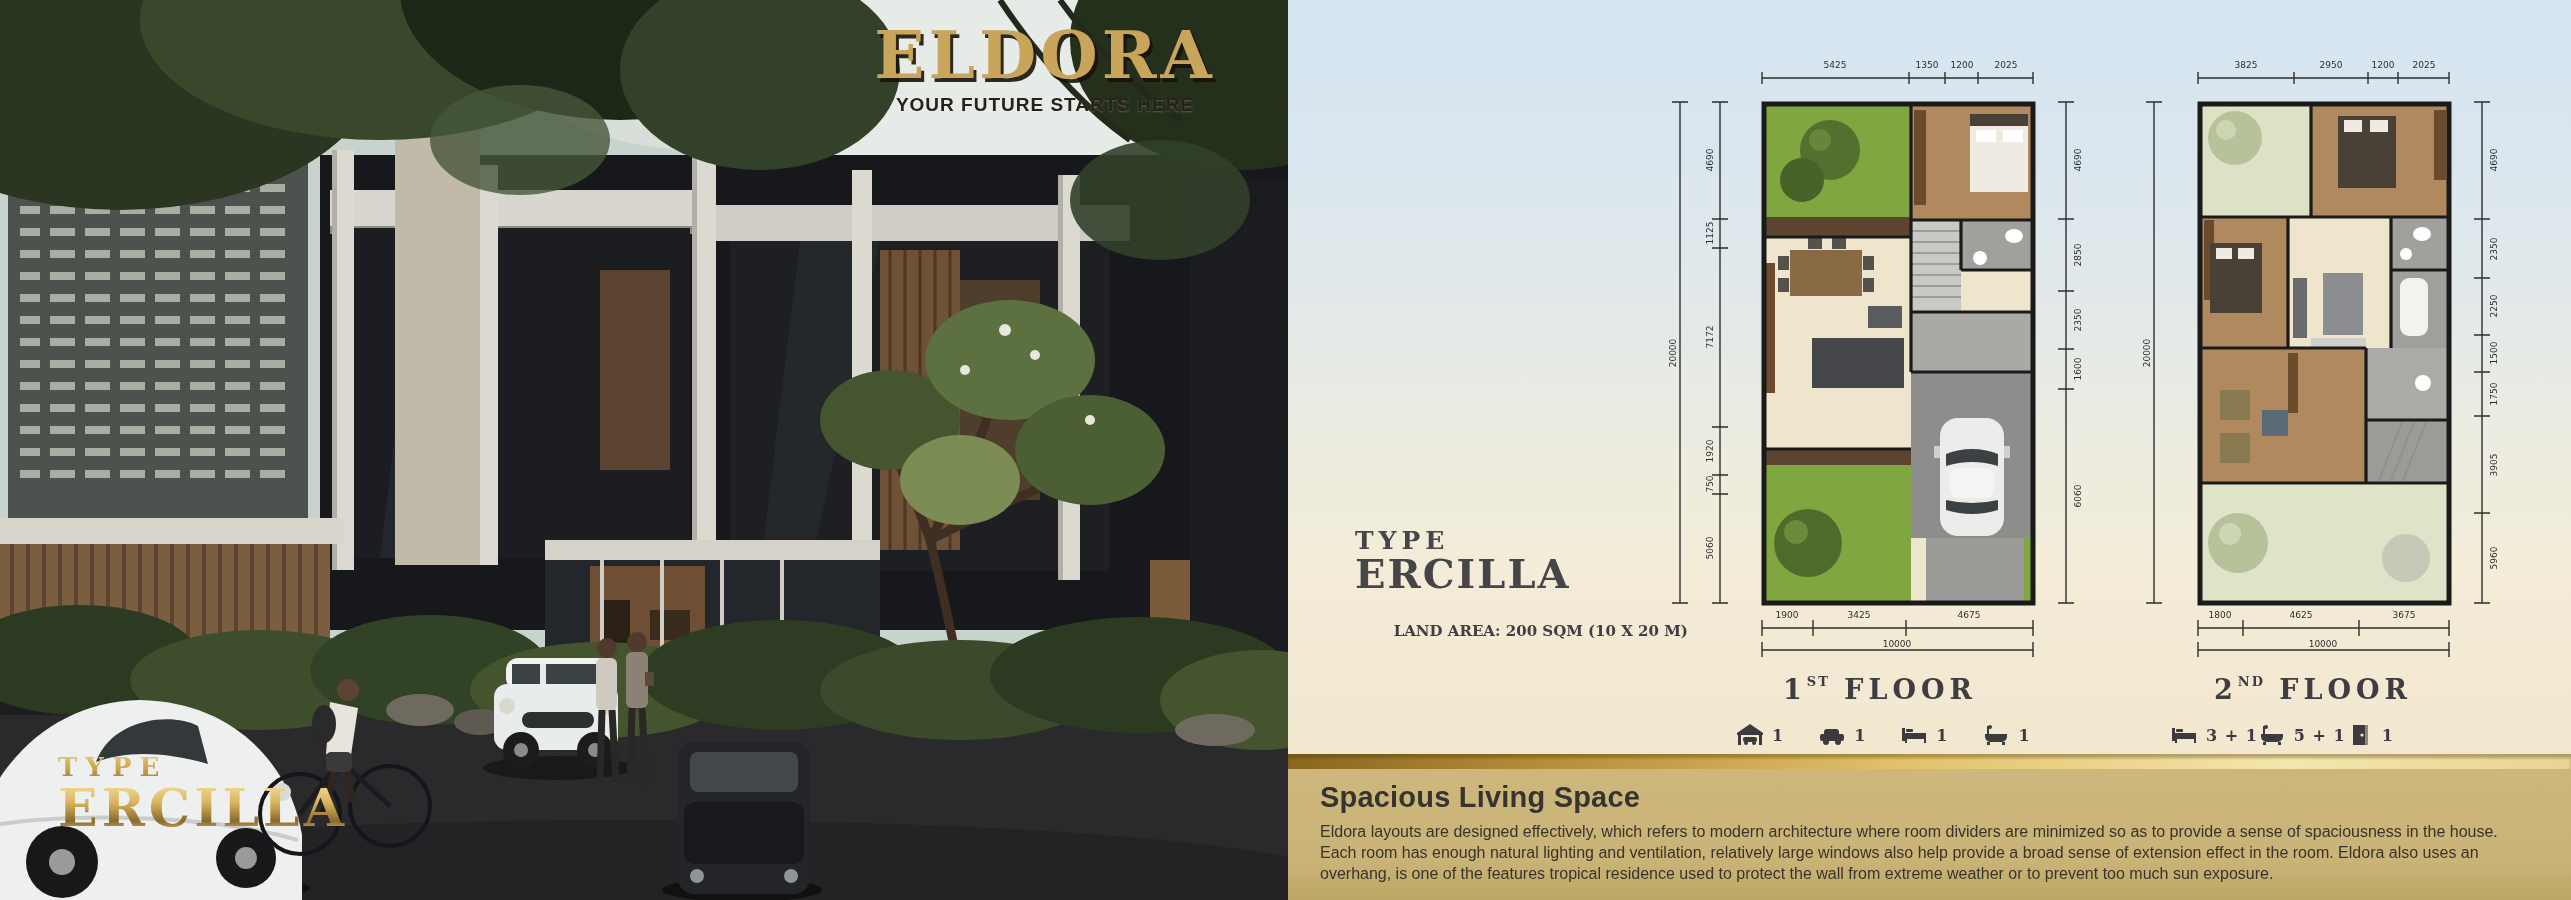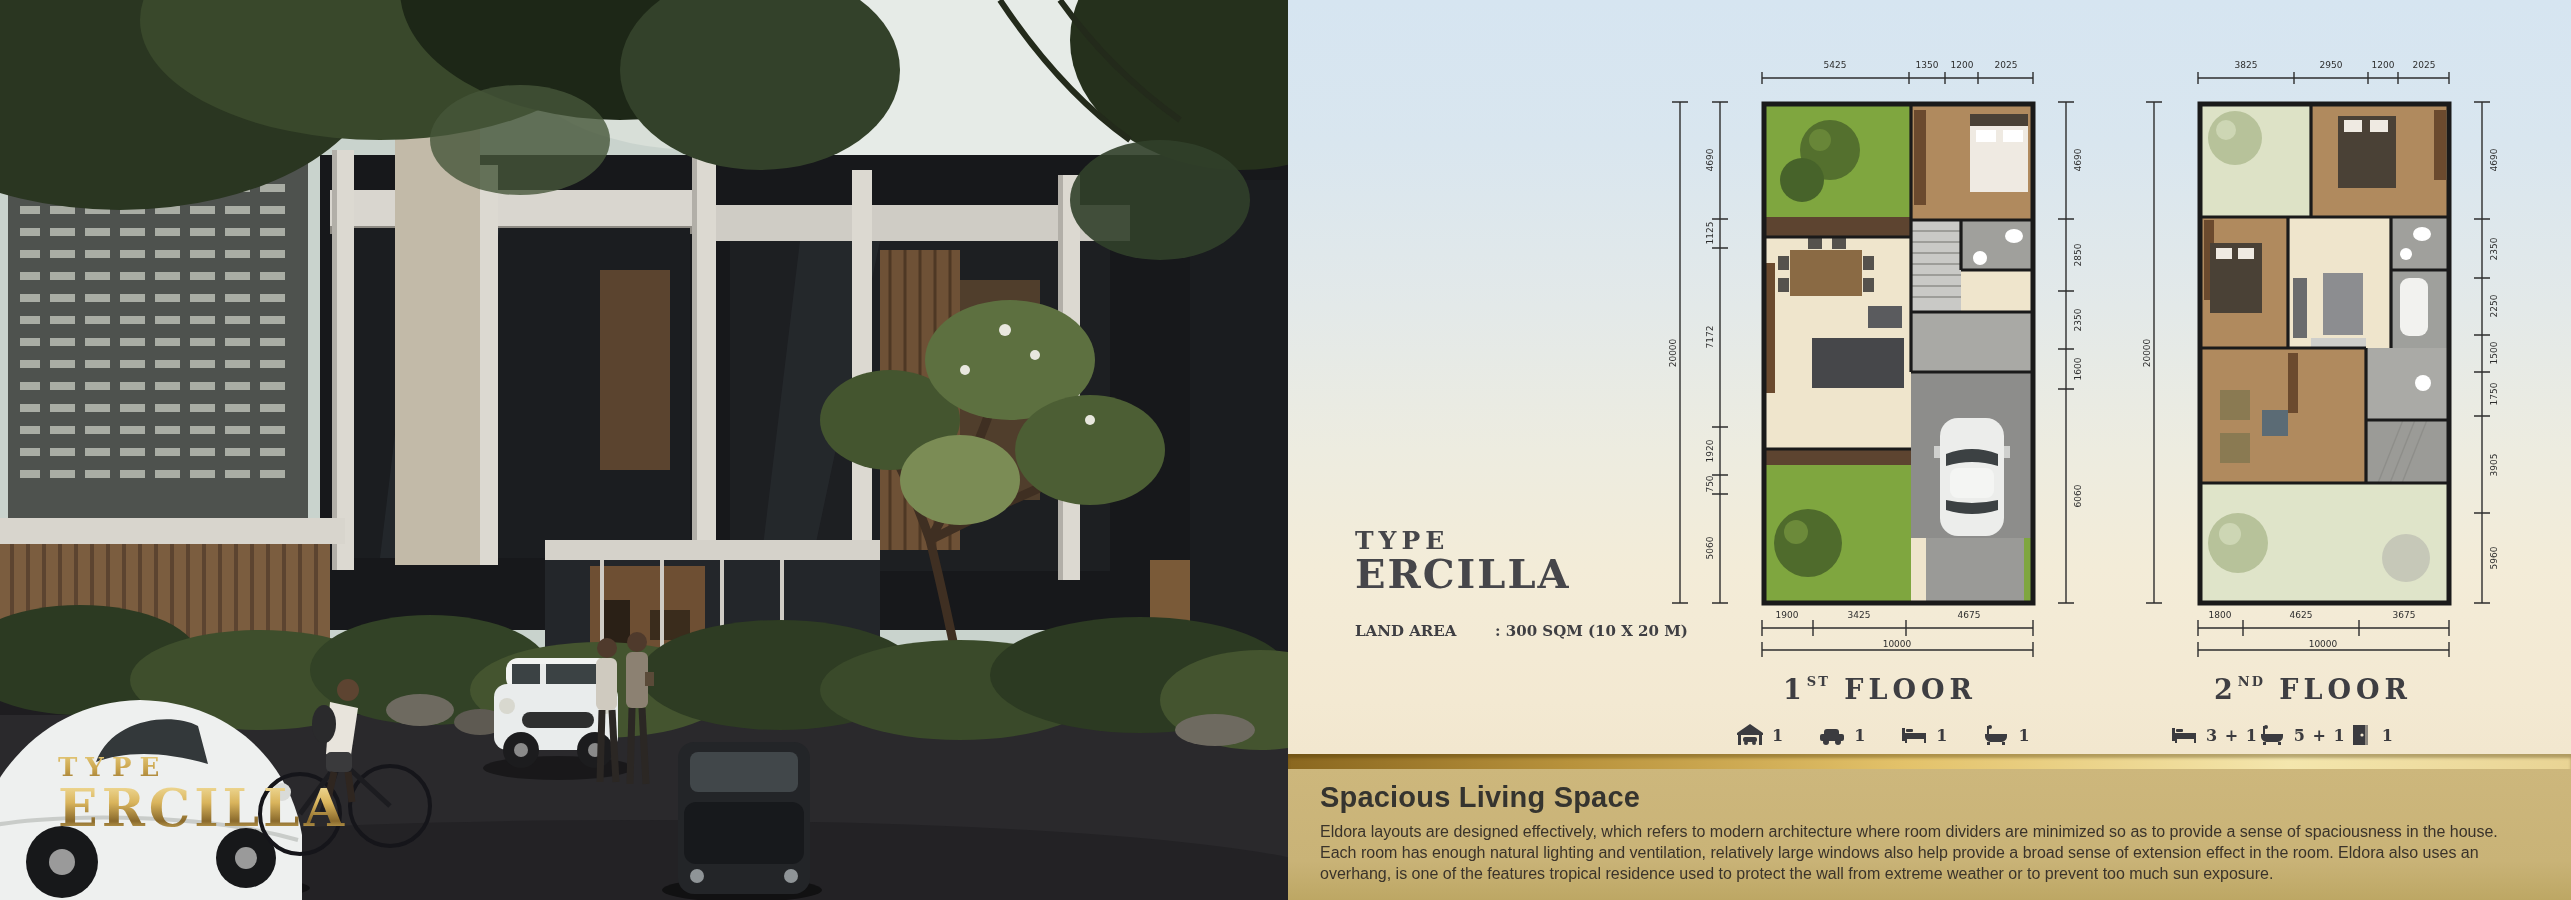--- a/index.html
+++ b/index.html
@@ -25,21 +25,21 @@
 
   
   .panel{position:absolute;left:1288px;top:0;width:1283px;height:900px;
     background:linear-gradient(180deg,#d6e5f1 0%,#d9e6ef 16%,#e3e9e9 34%,#edece0 50%,#f3ecd8 63%,#f3e9d2 78%,#f0e3c8 95%);}
 
   .spec{position:absolute;left:67px;top:528px;color:#46464a;}
   .spec .t1{font-family:"DejaVu Serif",serif;font-weight:bold;font-size:25px;letter-spacing:5px;line-height:1;}
   .spec .t2{font-family:"DejaVu Serif",serif;font-weight:bold;font-size:40px;letter-spacing:2px;line-height:1.05;}
   .spec-rows{margin-top:26px;font-family:"DejaVu Serif",serif;font-weight:bold;font-size:15px;color:#3f3f43;}
   .spec-row{display:flex;line-height:1.45;}
-  .spec-row .lbl{width:140px;}
+  .spec-row .lbl{width:140px;text-align:right;}
 
   .floor-label{position:absolute;display:flex;justify-content:center;align-items:flex-start;
     font-family:"DejaVu Serif",serif;font-weight:bold;color:#3e3e42;letter-spacing:5px;font-size:27px;line-height:1;}
   .floor-label sup{font-size:13px;margin-top:-1px;letter-spacing:2px;}
 
   .features{position:absolute;display:flex;align-items:center;}
   .feature{display:flex;align-items:center;gap:8px;}
   .feature .cnt{font-family:"DejaVu Serif",serif;font-weight:bold;font-size:16px;color:#3b3b3f;letter-spacing:1px;}
   .feature svg{display:block;}
 
@@ -279,35 +279,39 @@
         <path d="M300 814 L340 760 L390 806 M340 760 L322 812 M352 744 L340 760" stroke="#1c1c20" stroke-width="5" fill="none"></path>
         <path d="M330 702 L358 708 L350 762 L326 754 Z" fill="#e8e4dc"></path>
         <ellipse cx="324" cy="724" rx="12" ry="19" fill="#2a2a2c"></ellipse>
         <circle cx="348" cy="690" r="11" fill="#5d4431"></circle>
         <rect x="326" y="752" width="26" height="20" rx="5" fill="#3a3a3c"></rect>
         <line x1="334" y1="772" x2="326" y2="808" stroke="#2f2620" stroke-width="7"></line>
         <line x1="348" y1="772" x2="352" y2="802" stroke="#2f2620" stroke-width="7"></line>
       </g>
     </svg>
 
+    <div class="logo-wrap">
+      <div class="logo-text">ELDORA</div>
+      <div class="logo-tagline">YOUR FUTURE STARTS HERE</div>
+    </div>
 
     <div class="photo-type">
       <div class="t1">TYPE</div>
       <div class="t2">ERCILLA</div>
     </div>
   </div>
 
   <div class="panel">
     <div class="spec">
       <div class="t1">TYPE</div>
       <div class="t2">ERCILLA</div>
       <div class="spec-rows">
         <div class="spec-row">
           <span class="lbl">LAND AREA</span>
-          <span>: 300 SQM (10 X 20 M)</span>
+          <span>: 200 SQM (10 X 20 M)</span>
         </div>
       </div>
     </div>
   </div>
 
   <svg class="plan-svg" style="left:1662px;top:38px" width="436" height="620" viewBox="0 0 436 620">
     <g>
       <rect x="102" y="66" width="269" height="499" fill="#efe5cc"></rect>
       <rect x="103" y="67" width="146" height="112" fill="#7fa63f"></rect>
       <circle cx="168" cy="112" r="30" fill="#54702e"></circle>

